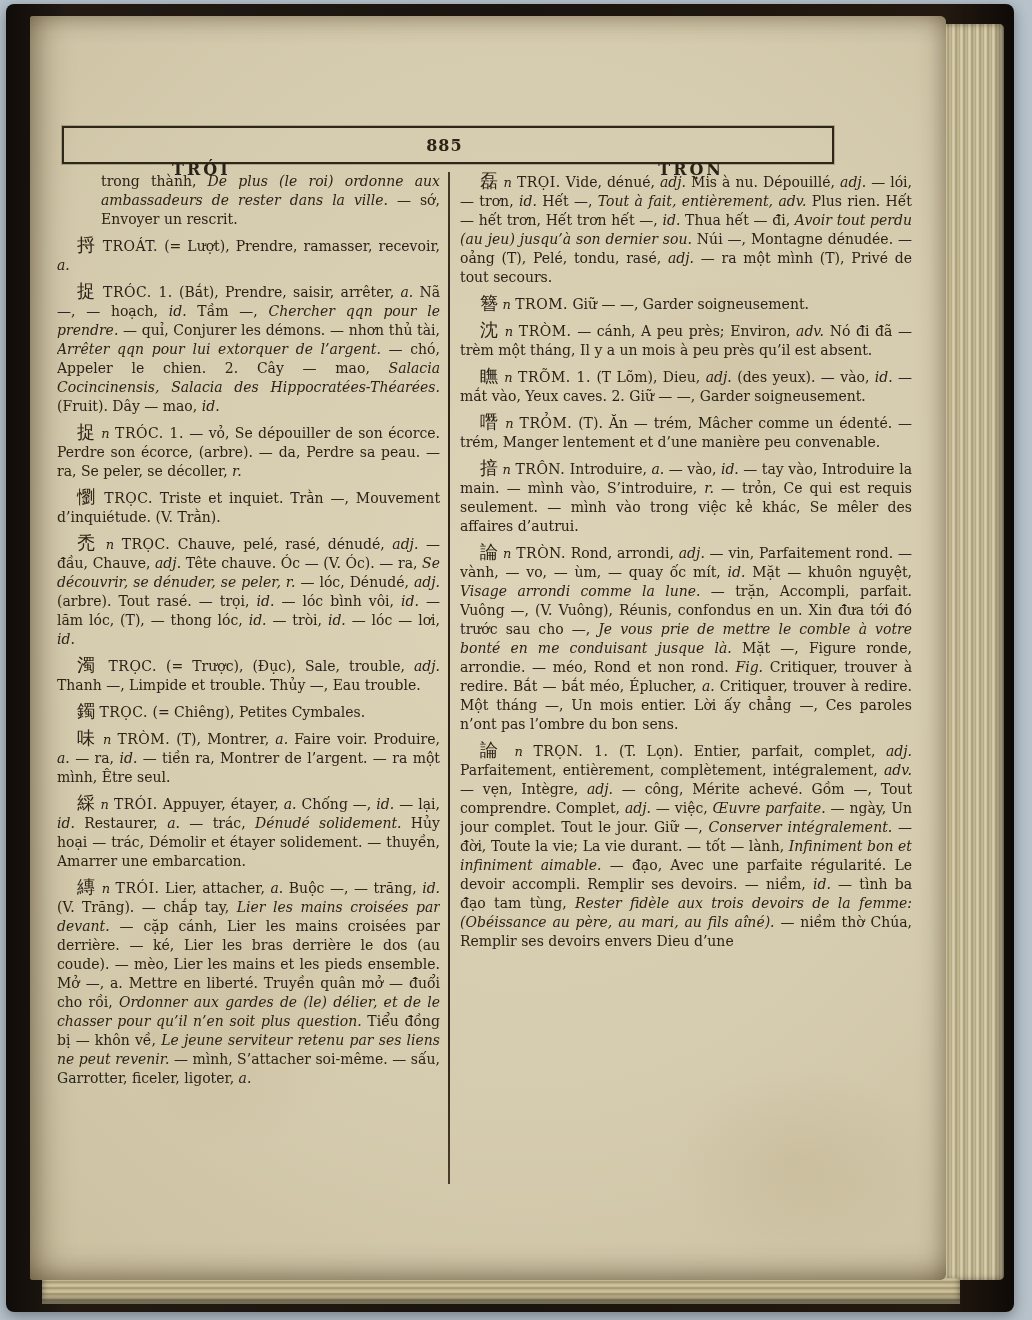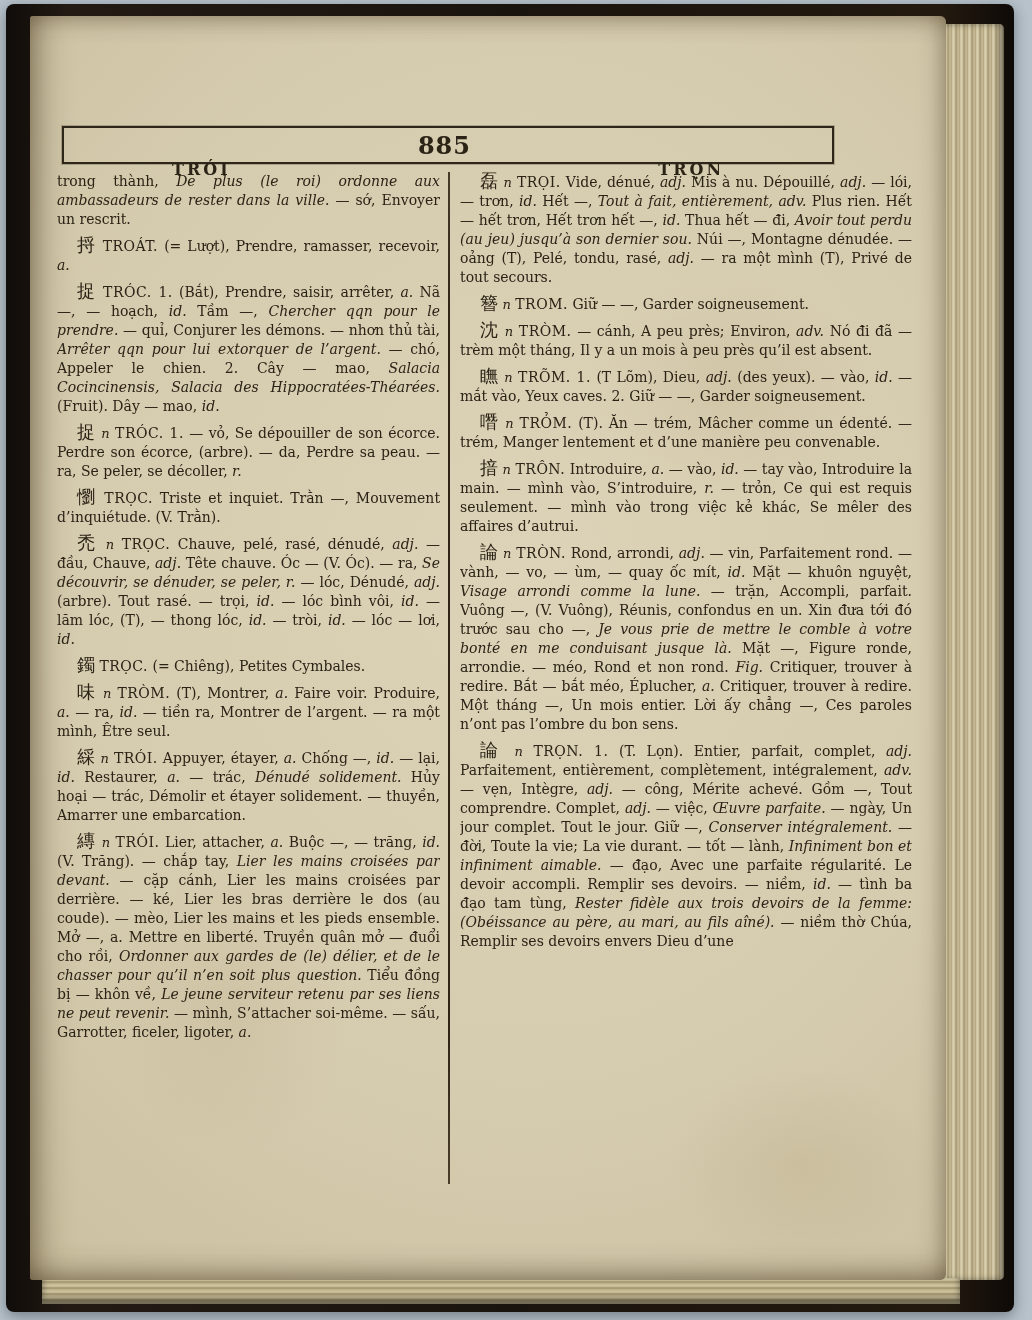--- a/index.html
+++ b/index.html
@@ -49,35 +49,35 @@
     border:2px solid #2e2619;
     box-shadow:0 0 0 1px rgba(46,38,25,.25);
     display:flex;align-items:center;justify-content:space-between;
     padding:0 108px;box-sizing:border-box;
     color:#2b2316;
   }
   .guide-word{
     font-size:16px;font-weight:bold;letter-spacing:3px;margin-top:48px;
   }
   .page-number{
-    font-size:24px;font-weight:bold;letter-spacing:1px;
+    font-size:16px;font-weight:bold;letter-spacing:1px;
   }
   .divider{
     position:absolute;left:418px;top:156px;width:2px;height:1012px;
     background:linear-gradient(180deg,#463a28,#2e2517 15%,#2e2517 85%,#4a3d29);
   }
   .column{
     position:absolute;top:156px;height:1014px;overflow:hidden;
     color:#2b2316;font-size:14px;line-height:19px;
     text-align:justify;
   }
   .col-left{left:27px;width:383px;}
   .col-right{left:430px;width:452px;}
   .entry{margin:0 0 7px 0;text-indent:20px;}
-  .entry.no-indent{text-indent:0;}
+  .entry.no-indent{text-indent:0;margin-left:44px;}
   .entry i{font-style:italic;}
   .cjk{font-size:18px;line-height:1;letter-spacing:0;}
   .marker{font-style:italic;font-size:13px;}
   .head{font-weight:normal;letter-spacing:.5px;}
 </style>
 </head>
 <body>
 
 <div class="scene">
   <div class="book-cover"></div>
@@ -95,20 +95,21 @@
       <span class="guide-word">TRỌN</span>
     </div>
 
     <div class="column col-left">
         <p class="entry no-indent"><span>trong thành, </span><i>De plus (le roi) ordonne aux ambassadeurs de rester dans la ville.</i><span> — sớ, Envoyer un rescrit.</span></p>
         <p class="entry"><span class="cjk">捋</span> <span class="head">TROÁT.</span> <span>(= Lượt), Prendre, ramasser, recevoir, </span><i>a.</i></p>
         <p class="entry"><span class="cjk">捉</span> <span class="head">TRÓC. 1.</span> <span>(Bắt), Prendre, saisir, arrêter, </span><i>a.</i><span> Nã —, — hoạch, </span><i>id.</i><span> Tầm —, </span><i>Chercher qqn pour le prendre.</i><span> — quỉ, Conjurer les démons. — nhơn thủ tài, </span><i>Arrêter qqn pour lui extorquer de l’argent.</i><span> — chó, Appeler le chien. 2. Cây — mao, </span><i>Salacia Cocincinensis, Salacia des Hippocratées-Théarées.</i><span> (Fruit). Dây — mao, </span><i>id.</i></p>
         <p class="entry"><span class="cjk">捉</span> <span class="marker">n</span> <span class="head">TRÓC. 1.</span> <span>— vỏ, Se dépouiller de son écorce. Perdre son écorce, (arbre). — da, Perdre sa peau. — ra, Se peler, se décoller, </span><i>r.</i></p>
         <p class="entry"><span class="cjk">懰</span> <span class="head">TRỌC.</span> <span>Triste et inquiet. Trằn —, Mouvement d’inquiétude. (V. Trằn).</span></p>
         <p class="entry"><span class="cjk">禿</span> <span class="marker">n</span> <span class="head">TRỌC.</span> <span>Chauve, pelé, rasé, dénudé, </span><i>adj.</i><span> — đầu, Chauve, </span><i>adj.</i><span> Tête chauve. Óc — (V. Óc). — ra, </span><i>Se découvrir, se dénuder, se peler, r.</i><span> — lóc, Dénudé, </span><i>adj.</i><span> (arbre). Tout rasé. — trọi, </span><i>id.</i><span> — lóc bình vôi, </span><i>id.</i><span> — lăm lóc, (T), — thong lóc, </span><i>id.</i><span> — tròi, </span><i>id.</i><span> — lóc — lơi, </span><i>id.</i></p>
+        <p class="entry"><span class="cjk">濁</span> <span class="head">TRỌC.</span> <span>(= Trược), (Đục), Sale, trouble, </span><i>adj.</i><span> Thanh —, Limpide et trouble. Thủy —, Eau trouble.</span></p>
         <p class="entry"><span class="cjk">鐲</span> <span class="head">TRỌC.</span> <span>(= Chiêng), Petites Cymbales.</span></p>
         <p class="entry"><span class="cjk">味</span> <span class="marker">n</span> <span class="head">TRÒM.</span> <span>(T), Montrer, </span><i>a.</i><span> Faire voir. Produire, </span><i>a.</i><span> — ra, </span><i>id.</i><span> — tiền ra, Montrer de l’argent. — ra một mình, Être seul.</span></p>
         <p class="entry"><span class="cjk">綵</span> <span class="marker">n</span> <span class="head">TRÓI.</span> <span>Appuyer, étayer, </span><i>a.</i><span> Chống —, </span><i>id.</i><span> — lại, </span><i>id.</i><span> Restaurer, </span><i>a.</i><span> — trác, </span><i>Dénudé solidement.</i><span> Hủy hoại — trác, Démolir et étayer solidement. — thuyền, Amarrer une embarcation.</span></p>
         <p class="entry"><span class="cjk">縳</span> <span class="marker">n</span> <span class="head">TRÓI.</span> <span>Lier, attacher, </span><i>a.</i><span> Buộc —, — trăng, </span><i>id.</i><span> (V. Trăng). — chắp tay, </span><i>Lier les mains croisées par devant.</i><span> — cặp cánh, Lier les mains croisées par derrière. — ké, Lier les bras derrière le dos (au coude). — mèo, Lier les mains et les pieds ensemble. Mở —, a. Mettre en liberté. Truyền quân mở — đuổi cho rồi, </span><i>Ordonner aux gardes de (le) délier, et de le chasser pour qu’il n’en soit plus question.</i><span> Tiểu đồng bị — khôn về, </span><i>Le jeune serviteur retenu par ses liens ne peut revenir.</i><span> — mình, S’attacher soi-même. — sấu, Garrotter, ficeler, ligoter, </span><i>a.</i></p>
       </div>
     <div class="divider"></div>
     <div class="column col-right">
         <p class="entry"><span class="cjk">磊</span> <span class="marker">n</span> <span class="head">TRỌI.</span> <span>Vide, dénué, </span><i>adj.</i><span> Mis à nu. Dépouillé, </span><i>adj.</i><span> — lói, — trơn, </span><i>id.</i><span> Hết —, </span><i>Tout à fait, entièrement, adv.</i><span> Plus rien. Hết — hết trơn, Hết trơn hết —, </span><i>id.</i><span> Thua hết — đi, </span><i>Avoir tout perdu (au jeu) jusqu’à son dernier sou.</i><span> Núi —, Montagne dénudée. — oảng (T), Pelé, tondu, rasé, </span><i>adj.</i><span> — ra một mình (T), Privé de tout secours.</span></p>
         <p class="entry"><span class="cjk">簪</span> <span class="marker">n</span> <span class="head">TROM.</span> <span>Giữ — —, Garder soigneusement.</span></p>
         <p class="entry"><span class="cjk">沈</span> <span class="marker">n</span> <span class="head">TRÒM.</span> <span>— cánh, A peu près; Environ, </span><i>adv.</i><span> Nó đi đã — trèm một tháng, Il y a un mois à peu près qu’il est absent.</span></p>

